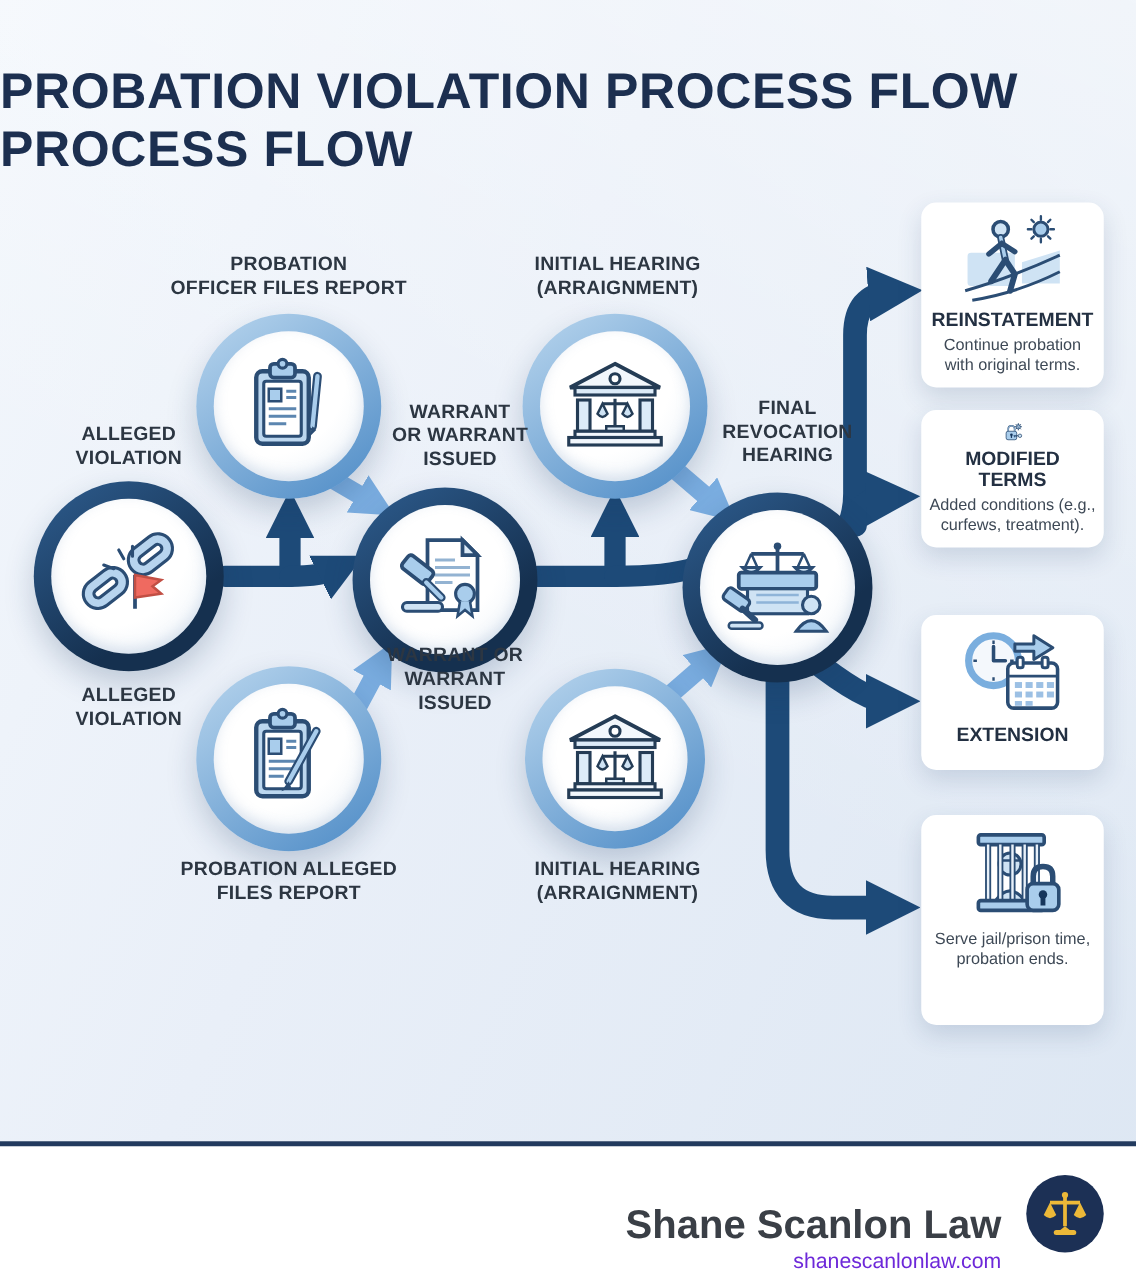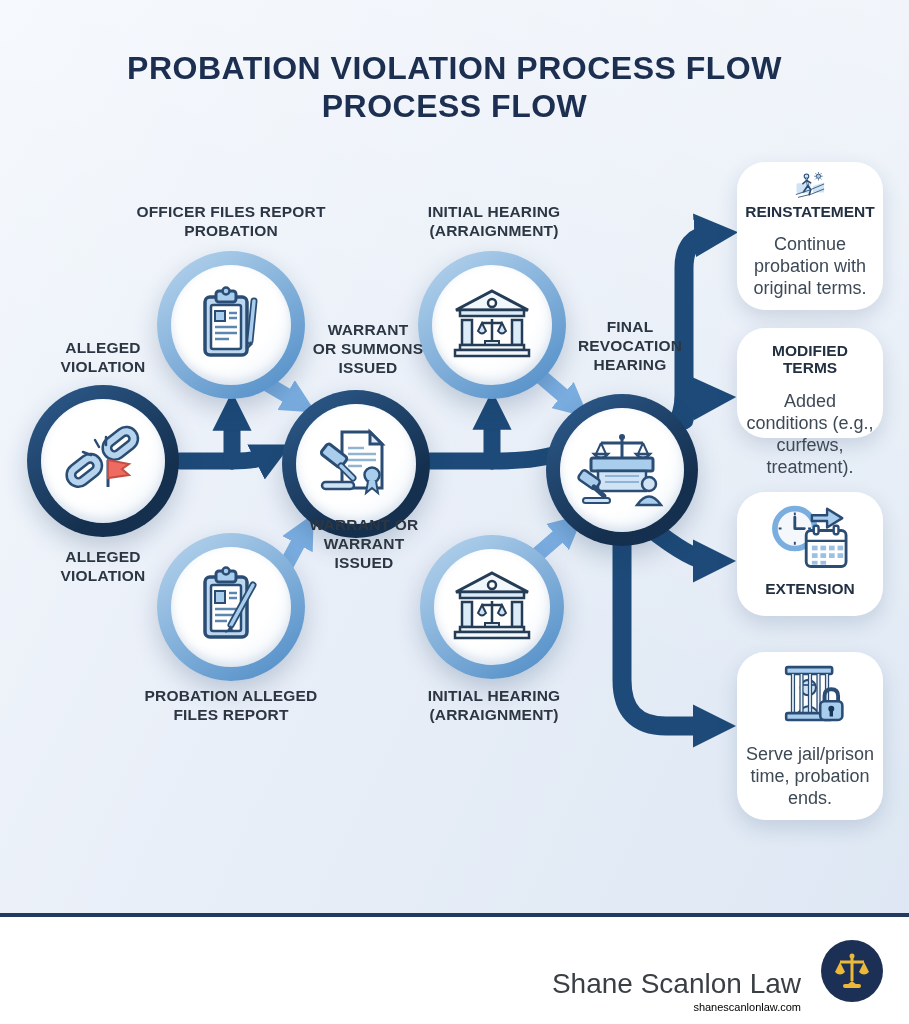--- a/index.html
+++ b/index.html
@@ -1,50 +1,50 @@
 <!DOCTYPE html>
 <html><head>
 <meta charset="utf-8">
 <style>
   html,body{margin:0;padding:0;}
   body{width:909px;height:1024px;font-family:"Liberation Sans",sans-serif;-webkit-font-smoothing:antialiased;}
   .stage{position:relative;width:909px;height:1024px;overflow:hidden;
     background:linear-gradient(115deg,#f3f7fc 0%,#e9eff8 40%,#dde7f3 100%);}
   .stage::before{content:"";position:absolute;inset:0;
     background:linear-gradient(205deg,rgba(255,255,255,.5) 0%,rgba(255,255,255,0) 55%);pointer-events:none;}
-  .title{position:absolute;top:50px;left:0;right:0;text-align:center;color:#1c2f50;
-    font-weight:800;font-size:32px;line-height:1.18;letter-spacing:.5px;}
+  .title{position:absolute;top:50px;left:0;right:0;text-align:left;color:#1c2f50;
+    font-weight:800;font-size:40px;line-height:1.18;letter-spacing:.5px;}
   .title span{display:block;}
   
   .node{position:absolute;border-radius:50%;display:flex;align-items:center;justify-content:center;
     box-shadow:0 10px 24px rgba(25,55,95,.22);}
   .node.dark{background:linear-gradient(145deg,#2e5d8f 0%,#15304f 70%);}
   .node.light{background:linear-gradient(145deg,#b9d6ee 0%,#5d96cc 85%);}
   .node-inner{width:calc(100% - 28px);height:calc(100% - 28px);border-radius:50%;
     background:radial-gradient(circle at 35% 30%,#ffffff 55%,#eaf1f8 100%);
     display:flex;align-items:center;justify-content:center;
     box-shadow:inset 0 -4px 10px rgba(120,150,190,.25);}
   .lbl{position:absolute;text-align:center;font-weight:700;font-size:15.5px;line-height:1.22;
     color:#2c3642;letter-spacing:.2px;}
   .lbl span{display:block;}
   
   .arrows{position:absolute;left:0;top:0;}
   
-  .card{position:absolute;left:737px;width:146px;background:#ffffff;border-radius:28px;
+  .card{position:absolute;left:737px;width:146px;background:#ffffff;border-radius:12px;
     box-shadow:0 8px 20px rgba(40,70,110,.16);display:flex;flex-direction:column;align-items:center;
     padding:10px 6px;box-sizing:border-box;}
   .card-title{font-weight:800;font-size:15.5px;color:#233042;text-align:center;line-height:1.12;margin-top:4px;}
-  .card-desc{font-size:18px;color:#3e4956;text-align:center;line-height:1.22;margin-top:14px;}
+  .card-desc{font-size:13px;color:#3e4956;text-align:center;line-height:1.22;margin-top:3px;}
   
   .footer{position:absolute;left:0;top:913px;width:909px;height:111px;background:#ffffff;
     border-top:4px solid #223a5e;box-sizing:border-box;display:flex;align-items:center;
     justify-content:flex-end;gap:20px;padding-right:26px;}
   .brand{text-align:right;}
-  .brand-name{font-size:28px;font-weight:400;color:#3a3f46;line-height:1.25;margin-top:37px;}
-  .brand-url{font-size:11px;color:#000000;}
+  .brand-name{font-size:32px;font-weight:700;color:#3a3f46;line-height:1.25;margin-top:37px;}
+  .brand-url{font-size:17px;color:#6d28d9;}
   .logo{width:62px;height:62px;border-radius:50%;background:#1c3055;display:flex;
     align-items:center;justify-content:center;flex:0 0 auto;}
 </style>
 </head>
 <body>
 
 <div class="stage">
 
   <div class="title">
     <span>PROBATION VIOLATION PROCESS FLOW</span>
@@ -195,34 +195,34 @@
         <rect x="4" y="46" width="21" height="11" rx="3" transform="rotate(35 14 51)" fill="#a9cdec" stroke="#2b4d74" stroke-width="2.5"></rect>
         <line x1="19" y1="59" x2="29" y2="68" stroke="#2b4d74" stroke-width="5" stroke-linecap="round"></line>
         <rect x="8" y="70" width="27" height="5" rx="2.5" fill="#cfe3f4" stroke="#2b4d74" stroke-width="2"></rect>
         <circle cx="74" cy="56" r="7" fill="#cfe3f4" stroke="#2b4d74" stroke-width="2.5"></circle>
         <path d="M62 77 Q74 60 86 77 Z" fill="#a9cdec" stroke="#2b4d74" stroke-width="2.5"></path>
       </svg>
     </div>
   </div>
 
   <div class="lbl" style="left:120px;top:203px;width:222px">
+    <span>PROBATION</span>
     <span>OFFICER FILES REPORT</span>
-    <span>PROBATION</span>
   </div>
   <div class="lbl" style="left:383px;top:203px;width:222px">
     <span>INITIAL HEARING</span>
     <span>(ARRAIGNMENT)</span>
   </div>
   <div class="lbl" style="left:33px;top:339px;width:140px">
     <span>ALLEGED</span>
     <span>VIOLATION</span>
   </div>
   <div class="lbl" style="left:300px;top:321px;width:136px">
     <span>WARRANT</span>
-    <span>OR SUMMONS</span>
+    <span>OR WARRANT</span>
     <span>ISSUED</span>
   </div>
   <div class="lbl" style="left:560px;top:318px;width:140px">
     <span>FINAL</span>
     <span>REVOCATION</span>
     <span>HEARING</span>
   </div>
   <div class="lbl" style="left:33px;top:548px;width:140px">
     <span>ALLEGED</span>
     <span>VIOLATION</span>

